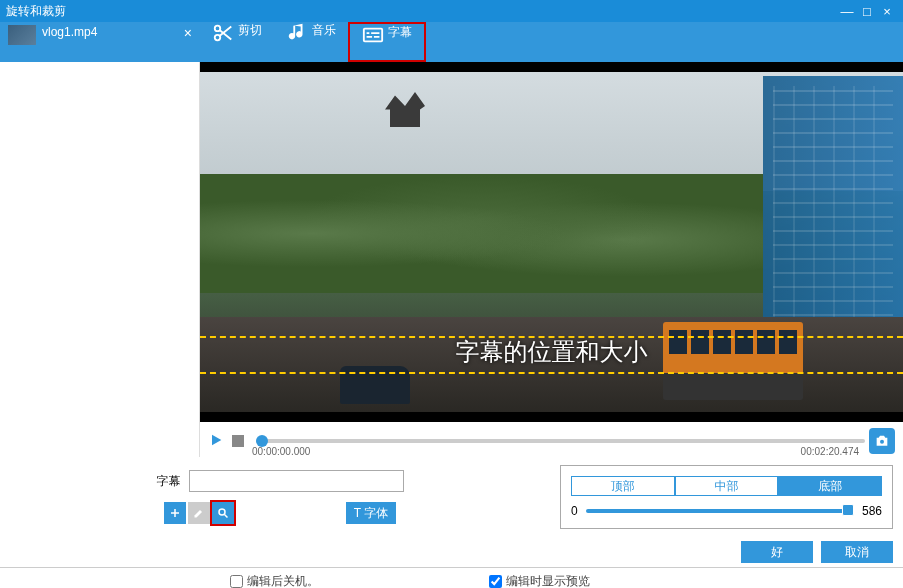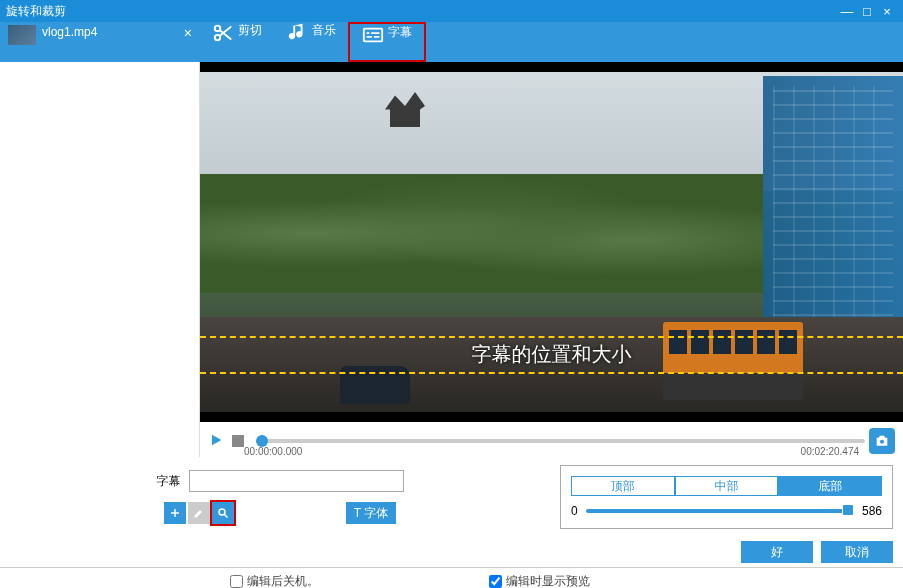--- a/index.html
+++ b/index.html
@@ -23,21 +23,21 @@
 .sky{position:absolute;top:0;left:0;right:0;height:35%;background:linear-gradient(180deg,#d4dce0,#bfc9cd)}
 .building-r{position:absolute;right:0;top:4px;width:140px;height:320px;background:linear-gradient(90deg,#1a5f8f,#2575b0);opacity:.9}
 .building-r::before{content:"";position:absolute;inset:10px;background:repeating-linear-gradient(0deg,rgba(255,255,255,.15) 0 2px,transparent 2px 14px),repeating-linear-gradient(90deg,rgba(255,255,255,.1) 0 2px,transparent 2px 20px)}
 .castle{position:absolute;top:20px;left:180px;width:50px;height:35px;background:#3a3a3a;clip-path:polygon(20% 100%,20% 50%,10% 50%,30% 10%,50% 40%,70% 0%,90% 40%,80% 50%,80% 100%)}
 .trees{position:absolute;top:30%;left:0;right:140px;height:35%;background:radial-gradient(ellipse at 20% 50%,#5a7a4a 0%,transparent 40%),radial-gradient(ellipse at 50% 40%,#4a6a3a 0%,transparent 45%),radial-gradient(ellipse at 75% 55%,#5a7a4a 0%,transparent 40%),#3a5a2a}
 .street{position:absolute;bottom:0;left:0;right:0;height:28%;background:linear-gradient(180deg,#4a4440,#2a2824)}
 .tram{position:absolute;bottom:12px;right:100px;width:140px;height:78px;background:linear-gradient(180deg,#d47820 0%,#d47820 65%,#333 65%);border-radius:3px}
 .tram::after{content:"";position:absolute;top:8px;left:6px;right:6px;height:24px;background:repeating-linear-gradient(90deg,#1a2a3a 0 18px,#d47820 18px 22px)}
 .car-l{position:absolute;bottom:8px;left:140px;width:70px;height:38px;background:#1a2530;border-radius:6px 10px 2px 2px}
 .sub-region{position:absolute;left:0;right:0;bottom:38px;height:38px;border-top:2px dashed #fc0;border-bottom:2px dashed #fc0}
-.sub-text{position:absolute;left:0;right:0;bottom:44px;text-align:center;color:#fff;font-size:20px;text-shadow:0 0 4px #000}
+.sub-text{position:absolute;left:0;right:0;bottom:44px;text-align:center;color:#fff;font-size:24px;text-shadow:0 0 4px #000}
 .controls{height:38px;display:flex;align-items:center;padding:0 8px;background:#fff}
 .play svg{width:16px;height:16px}
 .stop{width:12px;height:12px;background:#888;margin:0 8px}
 .progress{flex:1;height:4px;background:#ccc;border-radius:2px;position:relative;margin:0 4px}
 .progress .thumb{position:absolute;left:0;top:-4px;width:12px;height:12px;background:#3297db;border-radius:50%}
 .time{font-size:10px;color:#666;margin:0 6px}
 .cam-btn{width:26px;height:26px;background:#3297db;border-radius:4px;display:flex;align-items:center;justify-content:center}
 .panel{display:flex;padding:8px 0;height:80px}
 .panel-l{width:560px;display:flex;flex-direction:column;align-items:center;justify-content:center;gap:10px}
 .sub-input-row{display:flex;align-items:center;gap:8px}
@@ -133,21 +133,21 @@
           </div>
         <div class="cam-btn">
           <svg width="16" height="16" viewBox="0 0 24 24" fill="#fff">
               <path d="M4 7h3l2-3h6l2 3h3v12H4z"></path>
               <circle cx="12" cy="13" r="3" fill="#3297db"></circle>
             </svg>
         </div>
       </div>
     </div>
     <div style="display:flex;padding:0 12px;margin-top:-14px">
-      <span class="time" style="margin-left:32px">00:00:00.000</span>
+      <span class="time" style="margin-left:40px">00:00:00.000</span>
       <span style="flex:1"></span>
       <span class="time" style="margin-right:32px">00:02:20.474</span>
     </div>
   </div>
 </div>
 
 <div class="panel">
   <div class="panel-l">
     <div class="sub-input-row">
       <span>字幕</span>

